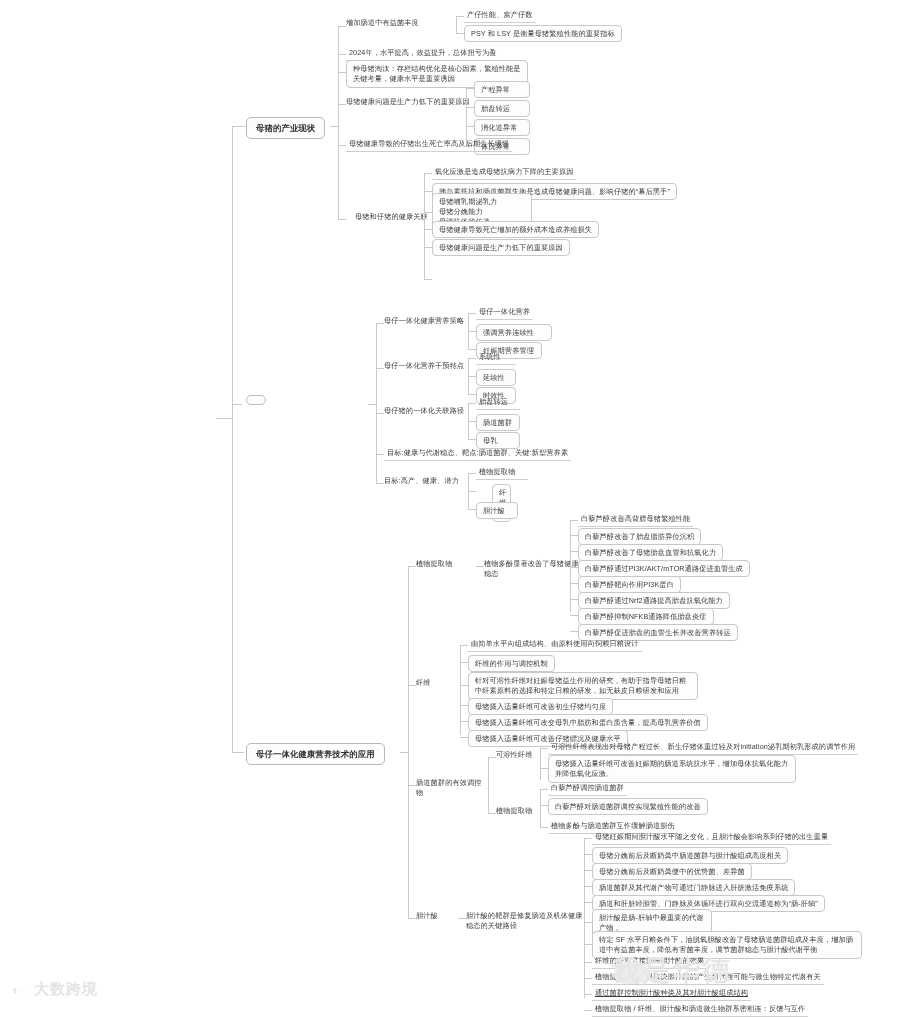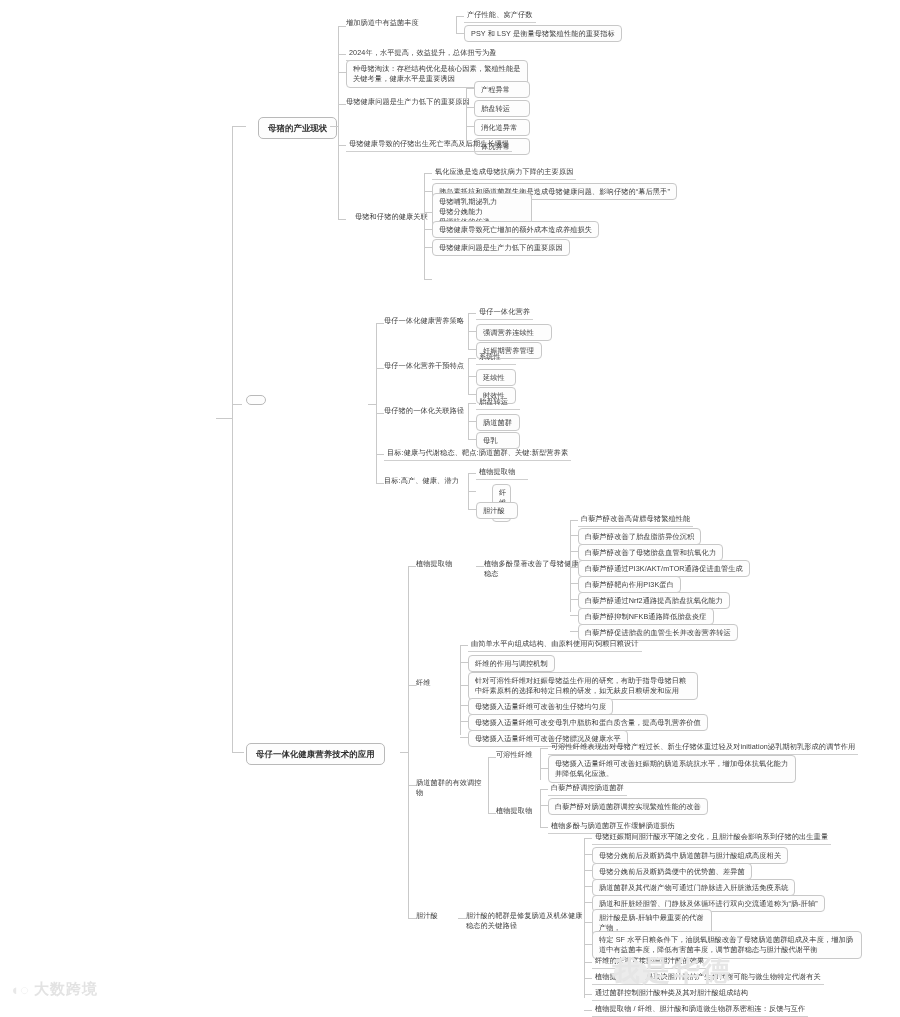--- a/index.html
+++ b/index.html
@@ -86,21 +86,21 @@
 
 <div id="canvas">
 
 
   <div class="ln lnh" style="left:216px;top:418px;width:16px;"></div>
   <div class="ln lnv" style="left:232px;top:126px;height:627px;"></div>
   <div class="ln lnh" style="left:232px;top:126px;width:14px;"></div>
   <div class="ln lnh" style="left:232px;top:404px;width:10px;"></div>
   <div class="ln lnh" style="left:232px;top:752px;width:12px;"></div>
 
-  <div class="node boxed strong" style="left:246px;top:117px;margin-left:12px;">母猪的产业现状</div>
+  <div class="node boxed strong" style="left:246px;top:117px;">母猪的产业现状</div>
 
   <div class="ln lnh" style="left:330px;top:126px;width:8px;"></div>
   <div class="ln lnv" style="left:338px;top:26px;height:193px;"></div>
 
   <div class="ln lnh" style="left:338px;top:26px;width:8px;"></div>
   <div class="node" style="left:346px;top:18px;width:110px;">增加肠道中有益菌丰度</div>
 
   <div class="ln lnv" style="left:456px;top:16px;height:18px;"></div>
   <div class="ln lnh" style="left:456px;top:16px;width:8px;"></div>
   <div class="node lvl-text" style="left:464px;top:9px;">产仔性能、窝产仔数</div>
@@ -281,21 +281,21 @@
   <div class="ln lnh" style="left:584px;top:922px;width:8px;"></div>
   <div class="node boxed" style="left:592px;top:909px;width:120px;">胆汁酸是肠-肝轴中最重要的代谢产物，
 肠道菌群是胆汁酸代谢重要调节因素</div>
   <div class="ln lnh" style="left:584px;top:944px;width:8px;"></div>
   <div class="node boxed" style="left:592px;top:931px;width:270px;">特定 SF 水平日粮条件下，油脱氧胆酸改善了母猪肠道菌群组成及丰度，增加肠道中有益菌丰度，降低有害菌丰度，调节菌群稳态与胆汁酸代谢平衡</div>
   <div class="ln lnh" style="left:584px;top:962px;width:8px;"></div>
   <div class="node lvl-text" style="left:592px;top:955px;">纤维的来源直接影响胆汁酸的效果</div>
   <div class="ln lnh" style="left:584px;top:978px;width:8px;"></div>
   <div class="node lvl-text" style="left:592px;top:971px;">植物提取物的效果取决胆汁酸的产生和代谢可能与微生物特定代谢有关</div>
   <div class="ln lnh" style="left:584px;top:994px;width:8px;"></div>
-  <div class="node lvl-text" style="left:592px;top:987px;">通过菌群控制胆汁酸种类及其对胆汁酸组成结构</div>
+  <div class="node lvl-text" style="left:592px;top:987px;text-decoration:underline;">通过菌群控制胆汁酸种类及其对胆汁酸组成结构</div>
   <div class="ln lnh" style="left:584px;top:1010px;width:8px;"></div>
   <div class="node lvl-text" style="left:592px;top:1003px;">植物提取物 / 纤维、胆汁酸和肠道微生物群系密相连：反馈与互作</div>
 
   <div class="wm wm-badge"></div>
   <div class="wm wm-text">我是华德</div>
   <div class="wm wm-logo">
     <span class="mark">◖◌</span>
     <span>大数跨境</span>
   </div>
 

